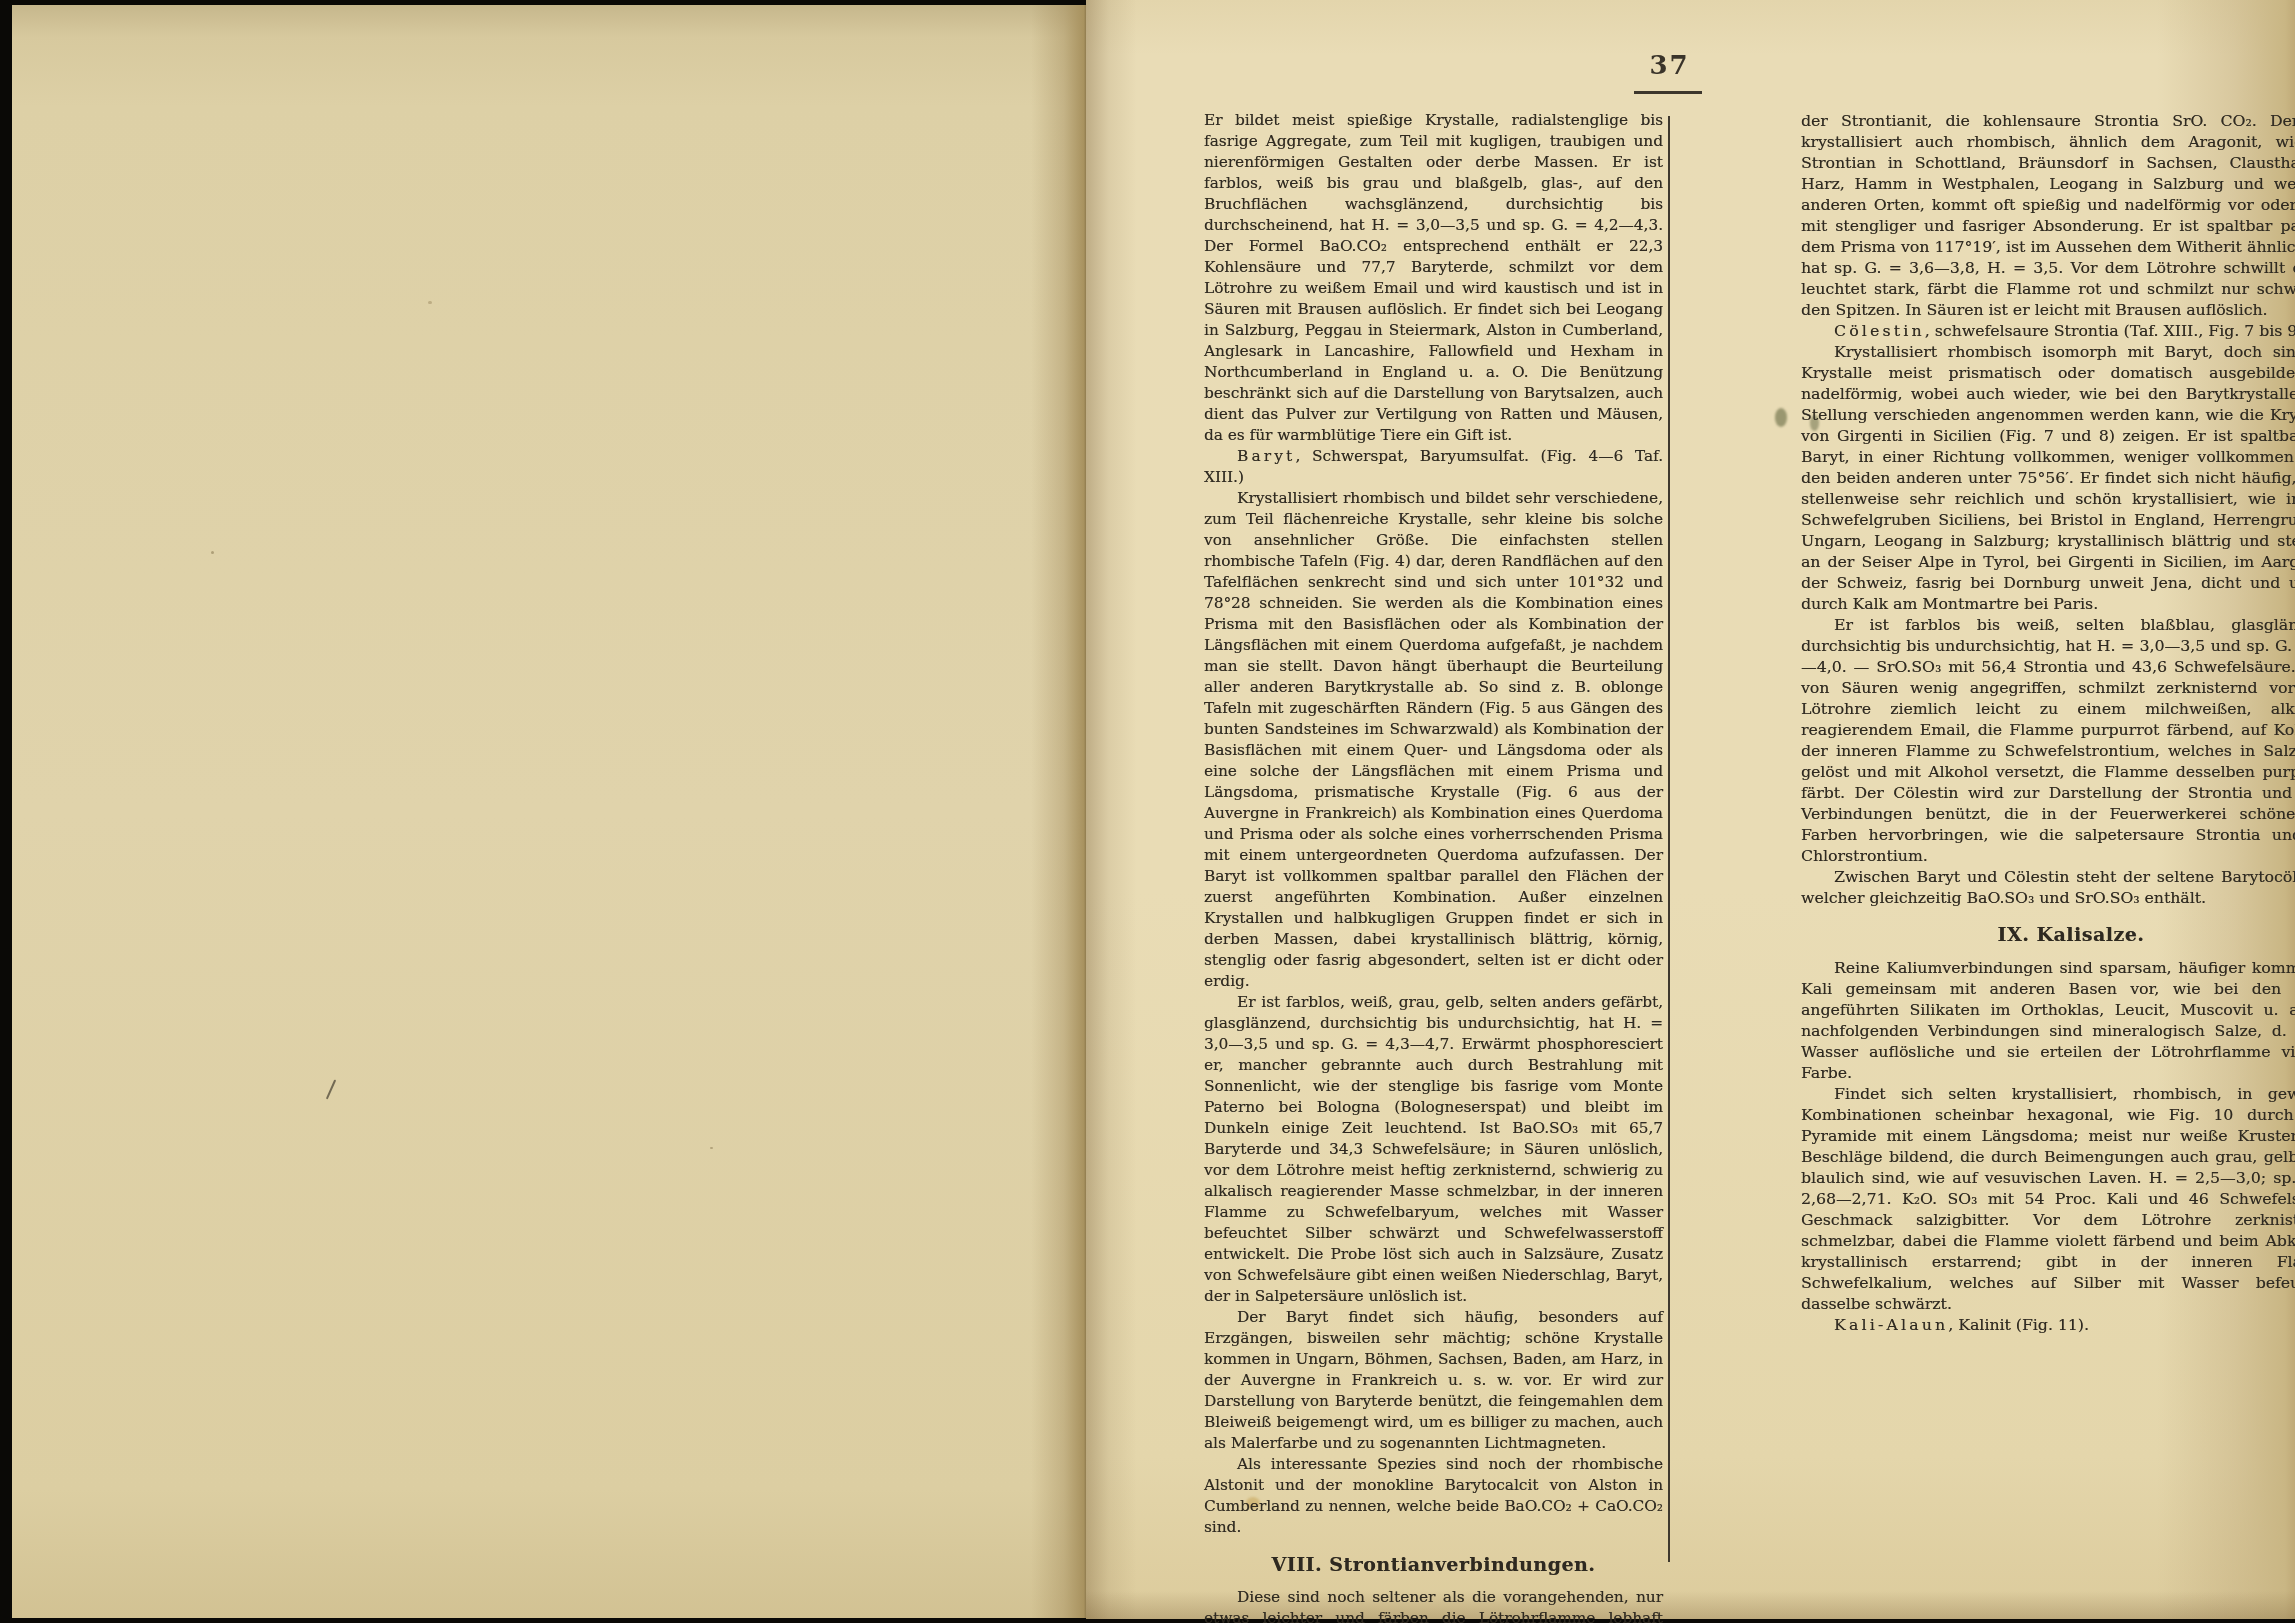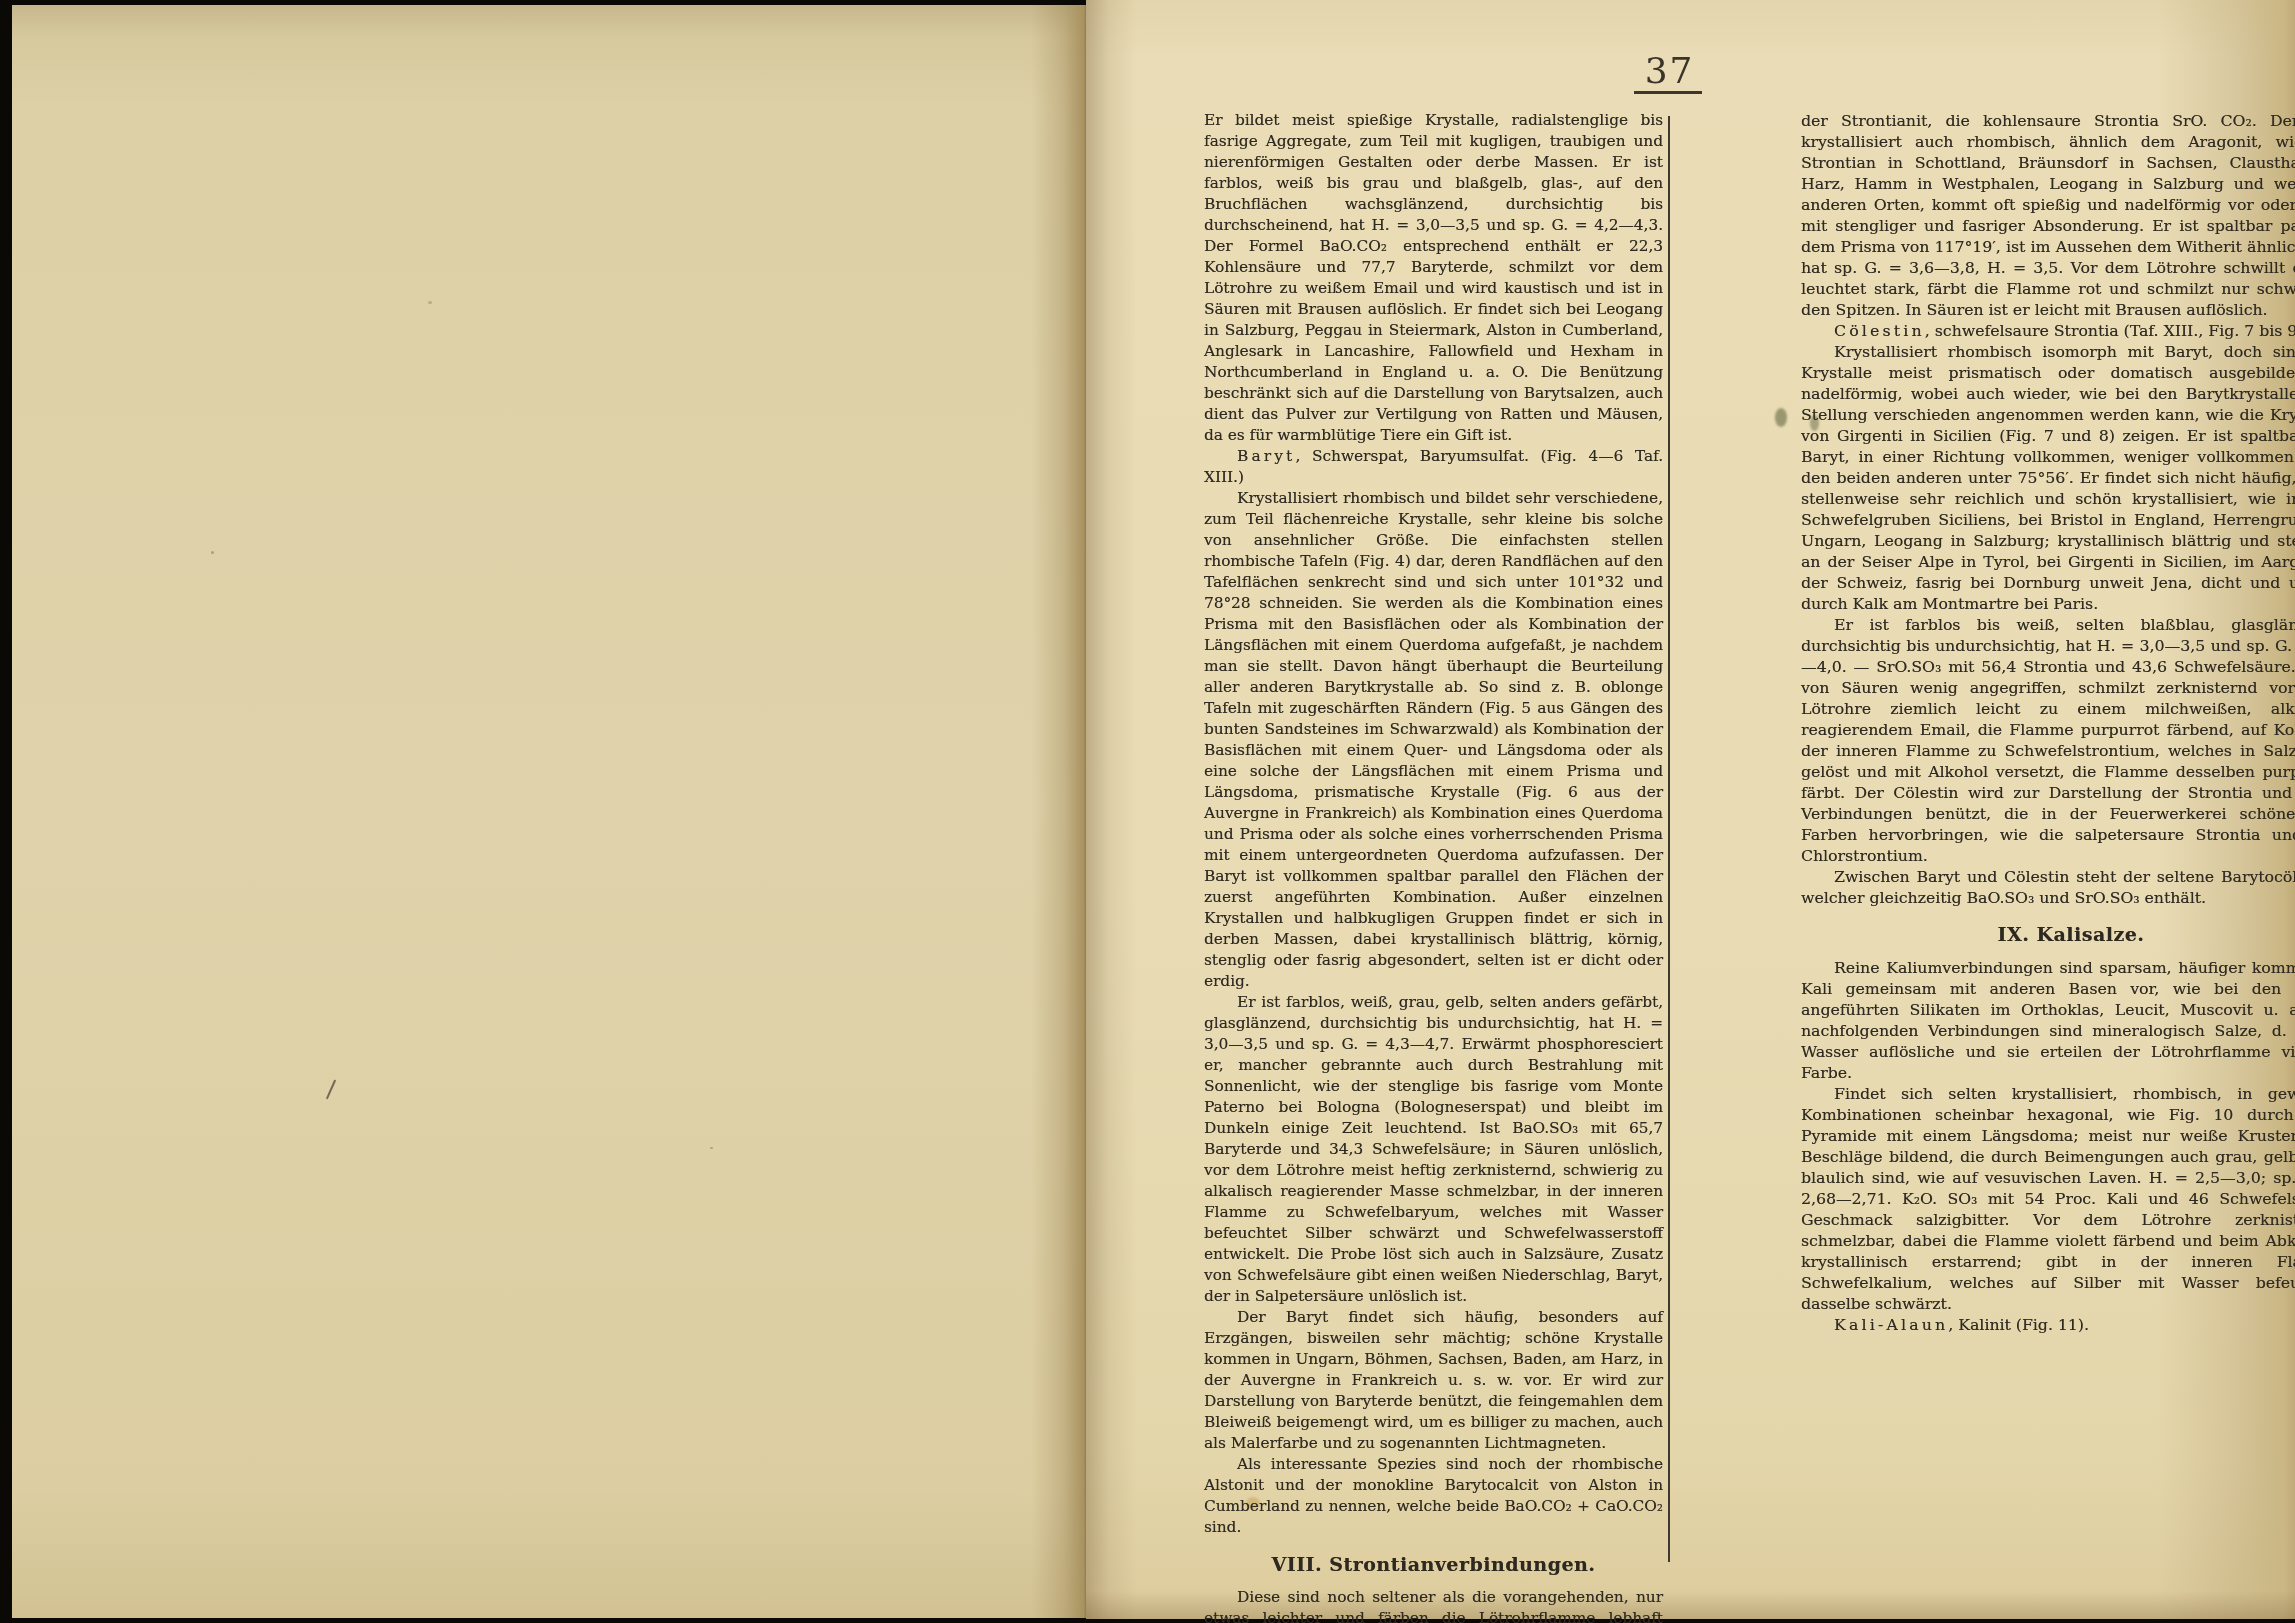--- a/index.html
+++ b/index.html
@@ -19,21 +19,21 @@
     background:linear-gradient(to right,rgba(190,168,120,0) 0,rgba(186,163,115,.35) 55%,#c9b684 92%,#bfa977 100%);}
   .right-page-bottom{position:absolute;left:0;bottom:0;width:100%;height:28px;
     background:linear-gradient(to bottom,rgba(110,85,45,0),rgba(110,85,45,.28));}
   
   .speck{position:absolute;border-radius:50%;}
   .pen-mark{position:absolute;left:318px;top:1074px;width:2.3px;height:21px;background:#57503f;
     transform:rotate(24deg);border-radius:1.4px;opacity:.8;}
   .smudge{position:absolute;border-radius:50%;filter:blur(0.9px);}
   
   .page-number{position:absolute;left:1628px;top:50px;width:83px;text-align:center;
-    font-size:36px;font-weight:normal;color:#3a342a;letter-spacing:1.8px;}
+    font-size:26px;font-weight:bold;color:#3a342a;letter-spacing:1.8px;}
   .page-number-rule{position:absolute;left:1634px;top:91px;width:68px;height:2.8px;background:#3c362c;}
   
   .column-divider{position:absolute;left:1668px;top:116px;width:1.8px;height:1446px;background:#3e382e;}
   .text-col{position:absolute;top:110px;color:#2f2a21;text-align:justify;
     text-shadow:0.2px 0.2px 0.2px rgba(47,42,33,.55);}
   #left-col{left:1204px;width:459px;font-size:15.3px;line-height:21px;}
   #right-col{left:1801px;width:540px;font-size:15.7px;line-height:21px;}
   .text-col p{margin:0;}
   .text-col p.p-indent{text-indent:33px;}
   .text-col p.mineral{text-indent:33px;}

